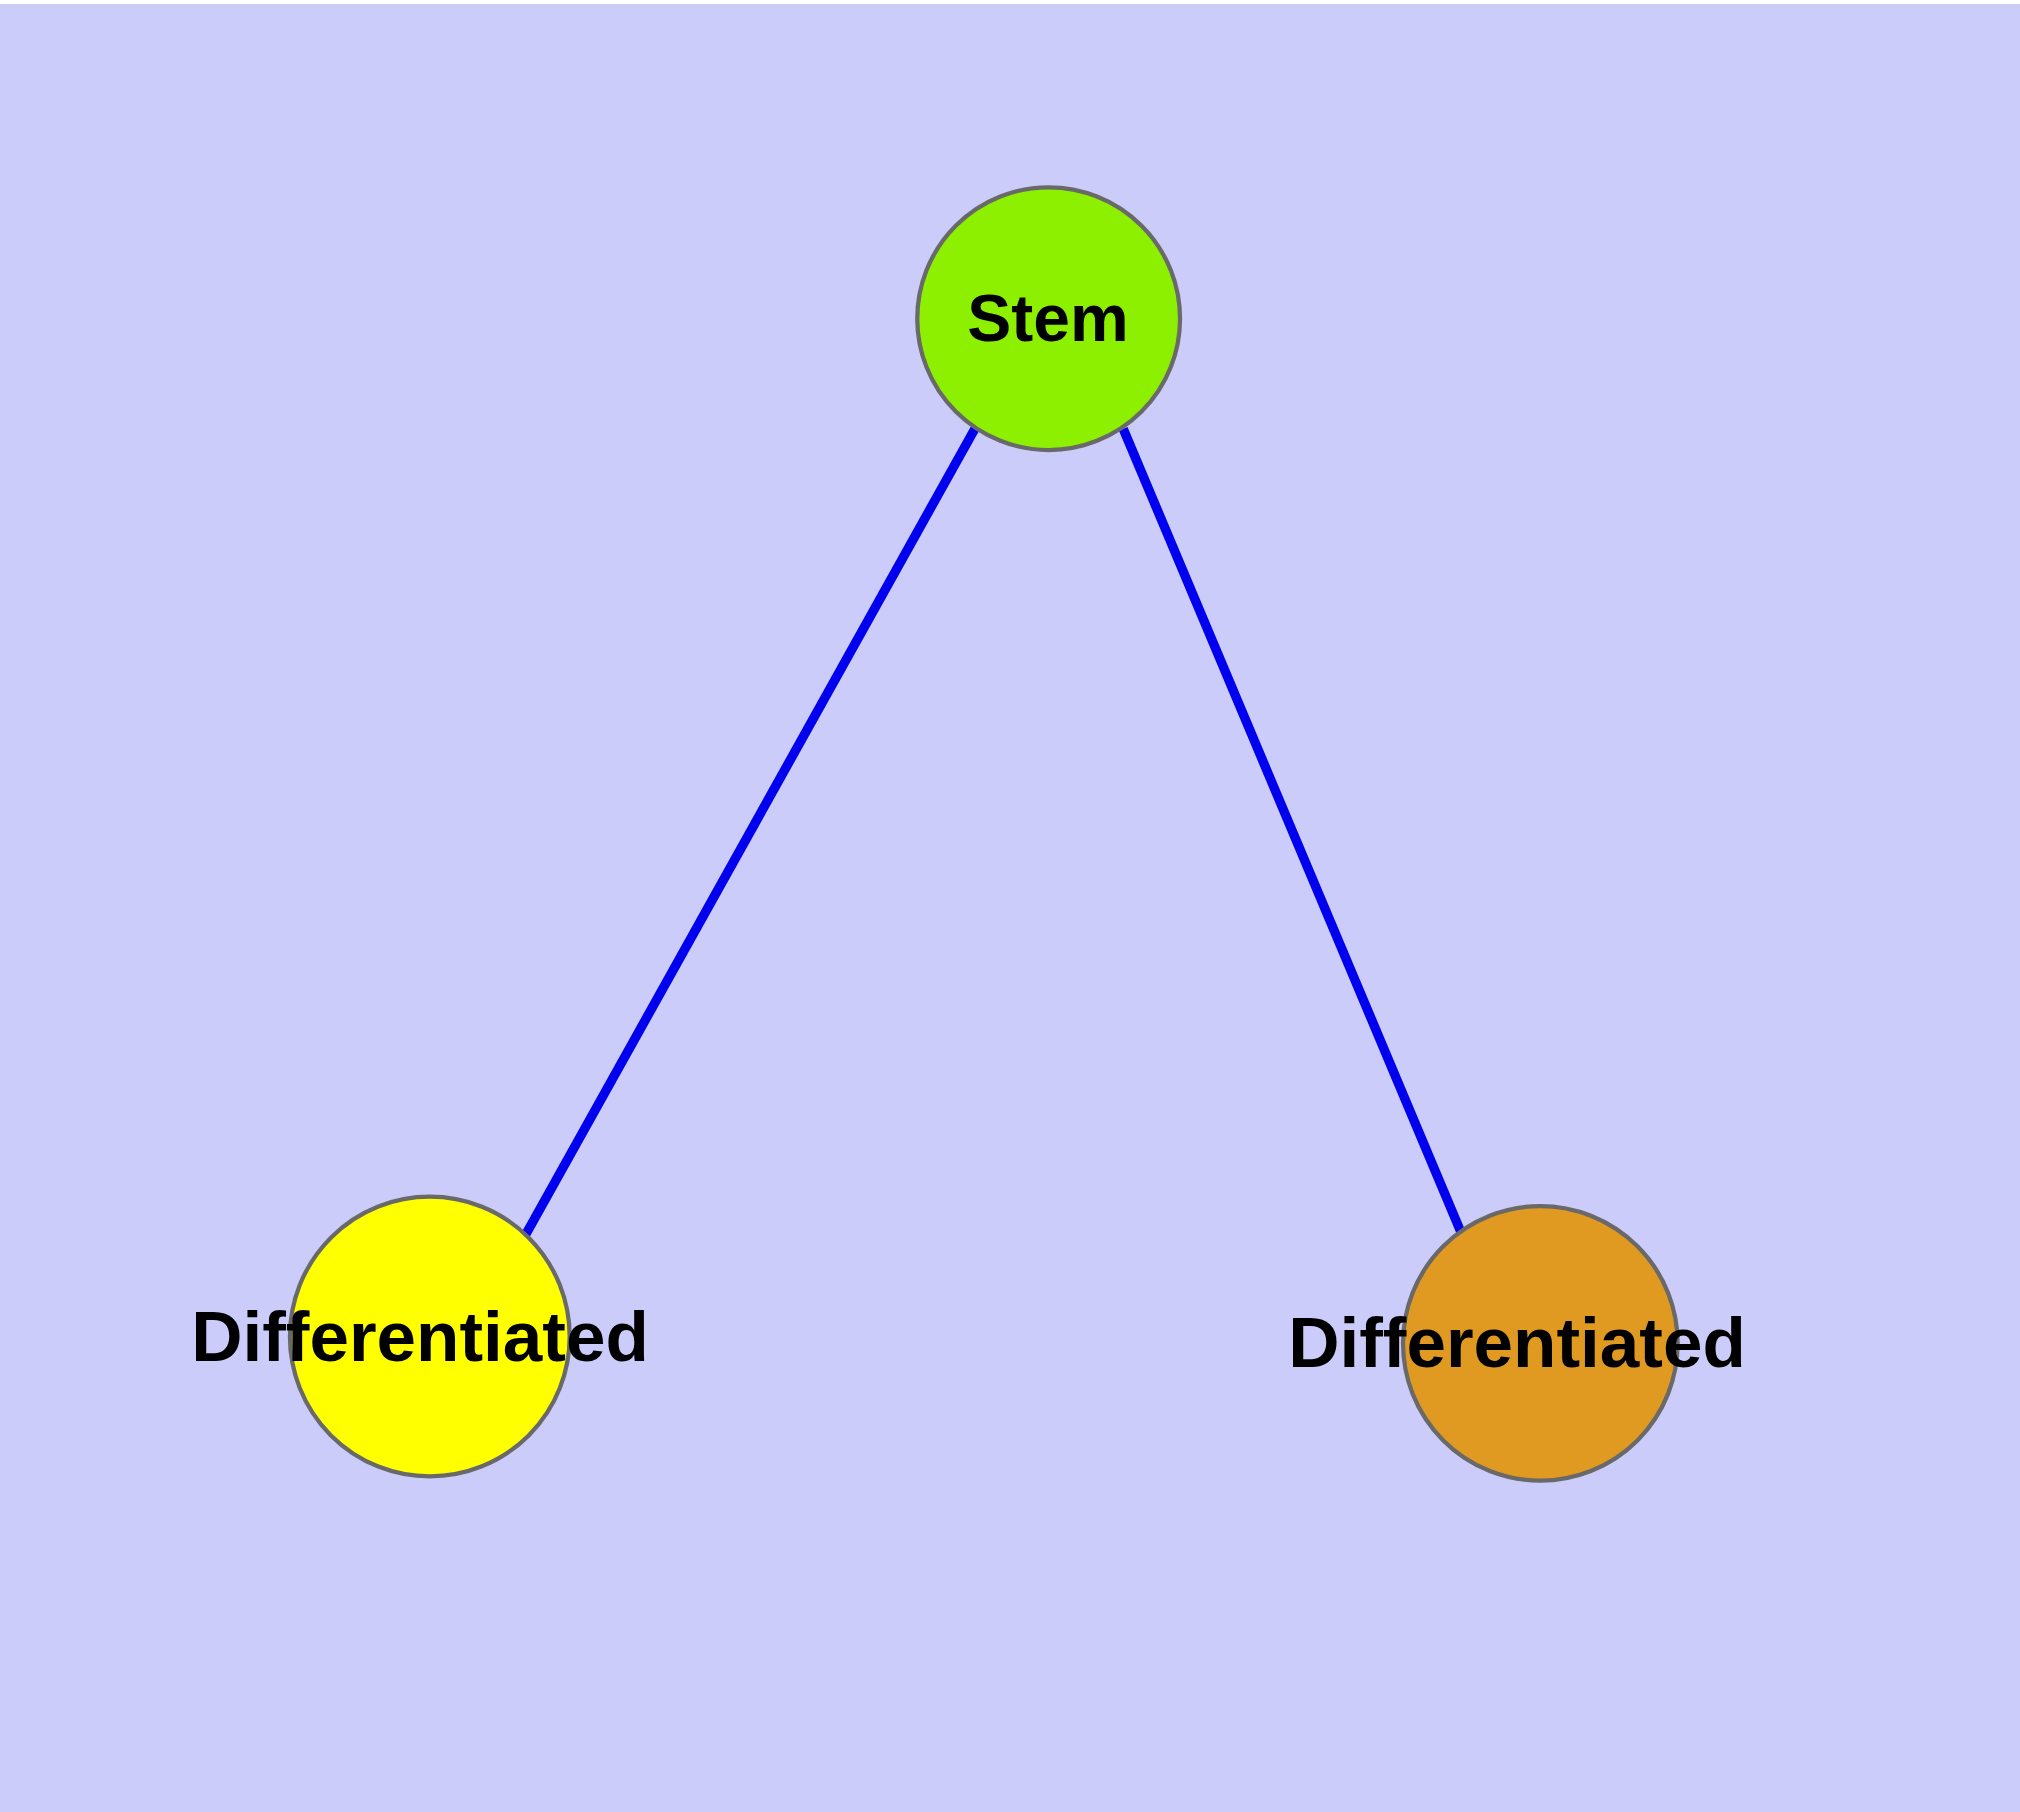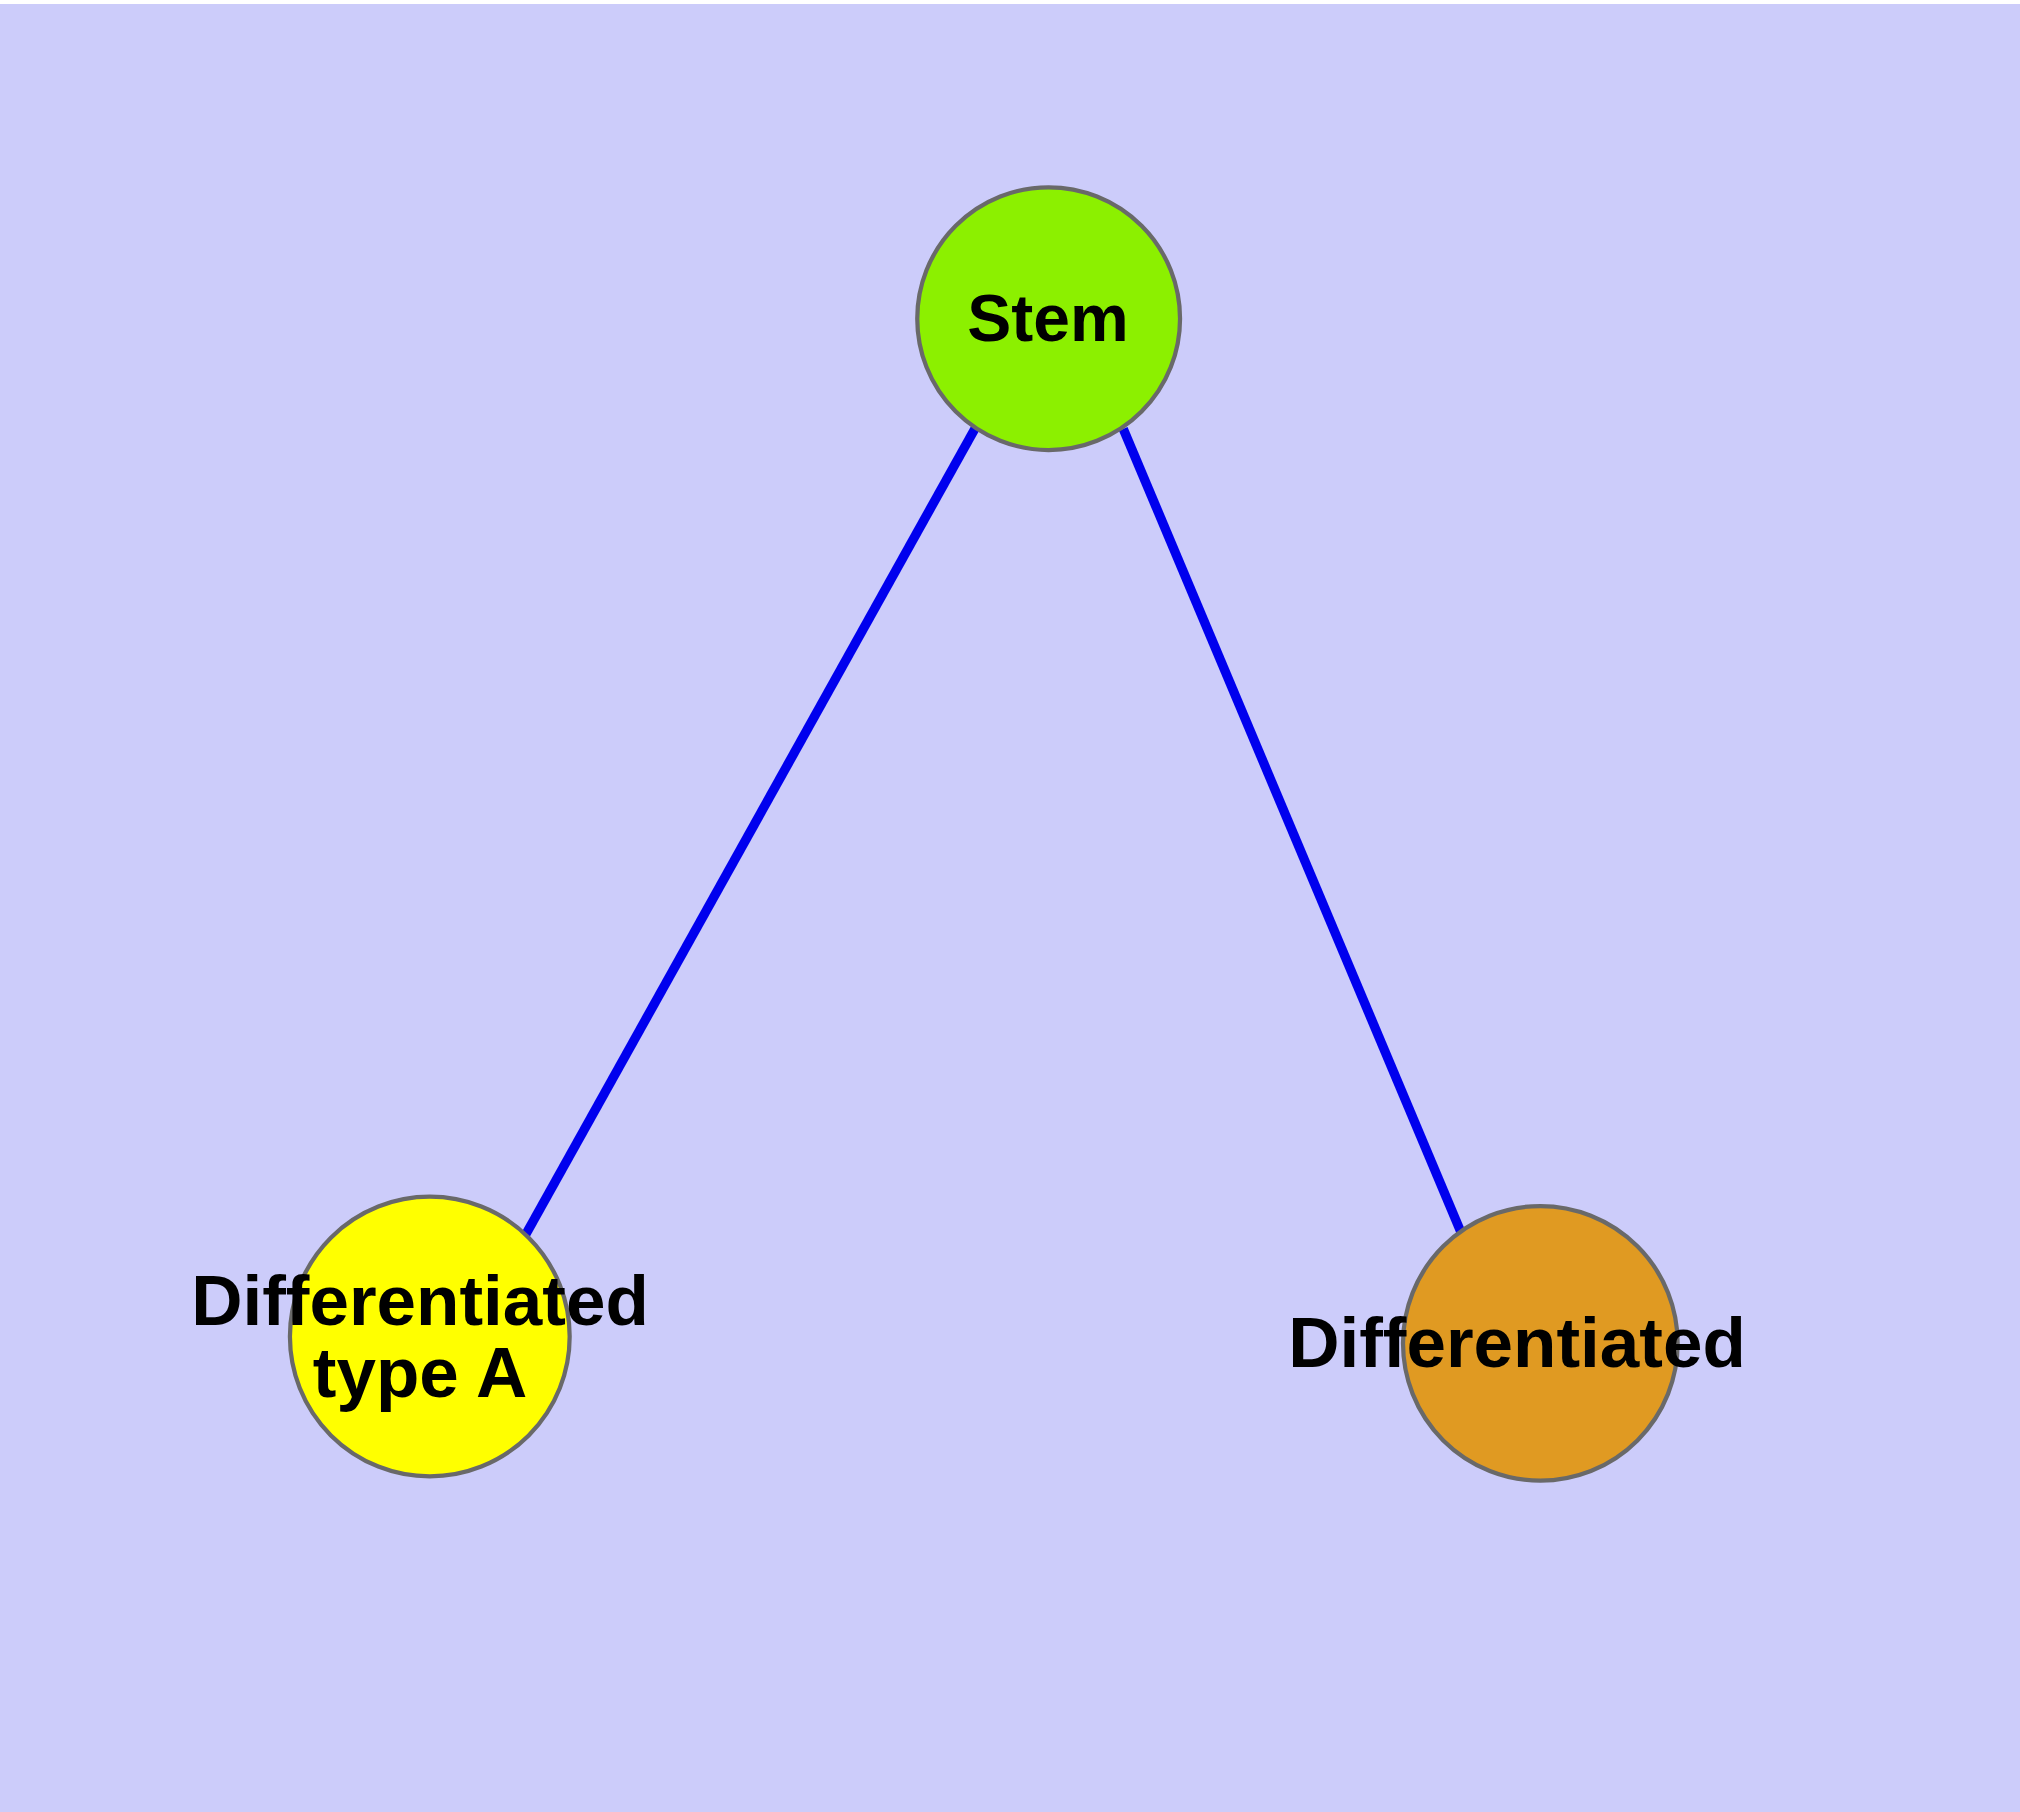--- a/index.html
+++ b/index.html
@@ -65,18 +65,18 @@
 
     <g>
       <circle cx="1237" cy="376" r="155" fill="#8cf000" stroke="#696969" stroke-width="5"></circle>
       <circle cx="507" cy="1577" r="165" fill="#ffff00" stroke="#696969" stroke-width="5"></circle>
       <circle cx="1817" cy="1585" r="162" fill="#e09a22" stroke="#696969" stroke-width="5"></circle>
     </g>
   </svg>
 
   <div class="node-label label-stem" style="left: 1048px; top: 319px; font-size: 66px;">Stem</div>
 
-  <div class="node-label label-diff" style="left: 420px; top: 1337px; font-size: 71px;"><span>Differentiated</span><br><span>type A</span></div>
+  <div class="node-label label-diff" style="left: 420px; top: 1337px; font-size: 71px;"><span>Differentiated</span><br></div>
 
   <div class="node-label label-diff" style="left: 1517px; top: 1343px; font-size: 71px;"><span>Differentiated</span><br></div>
 
 </div>
 
 
 </body></html>

